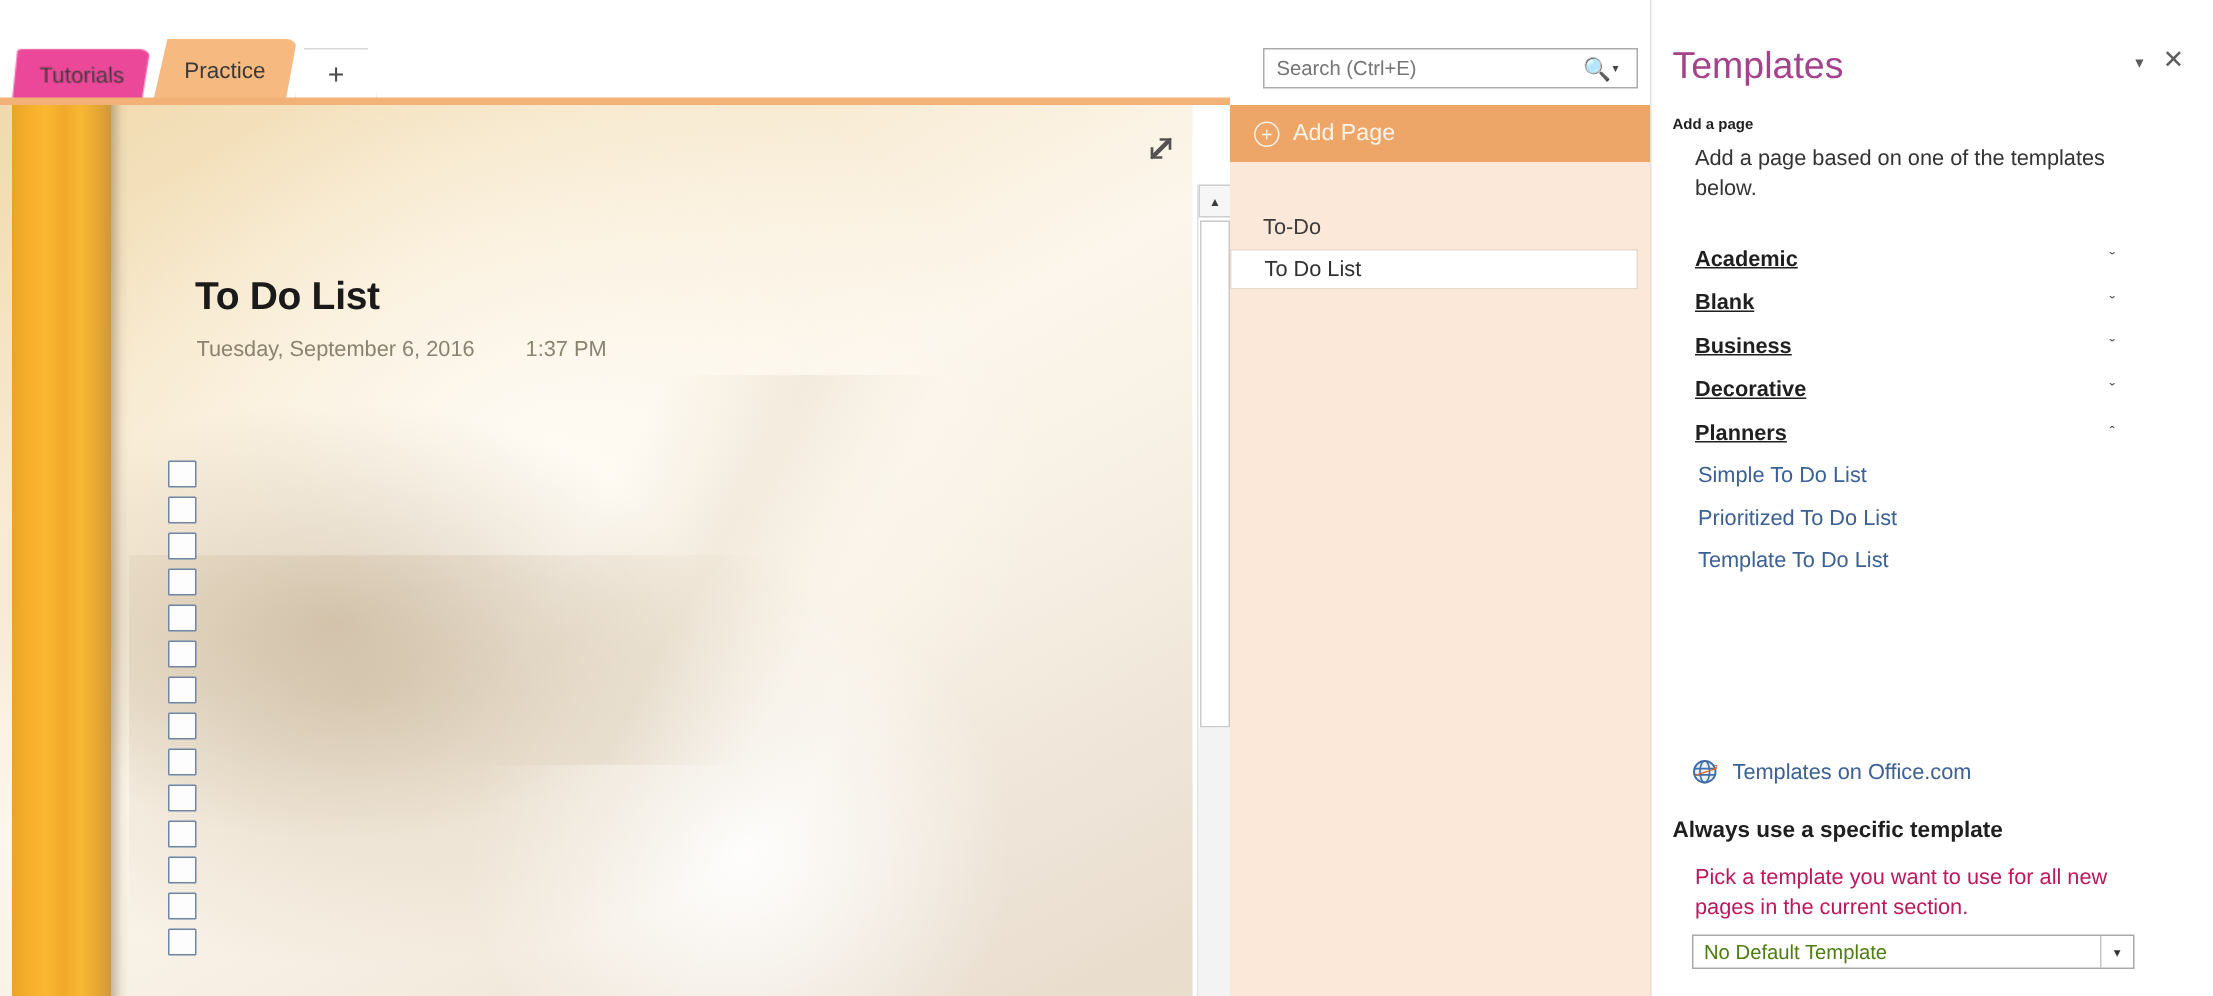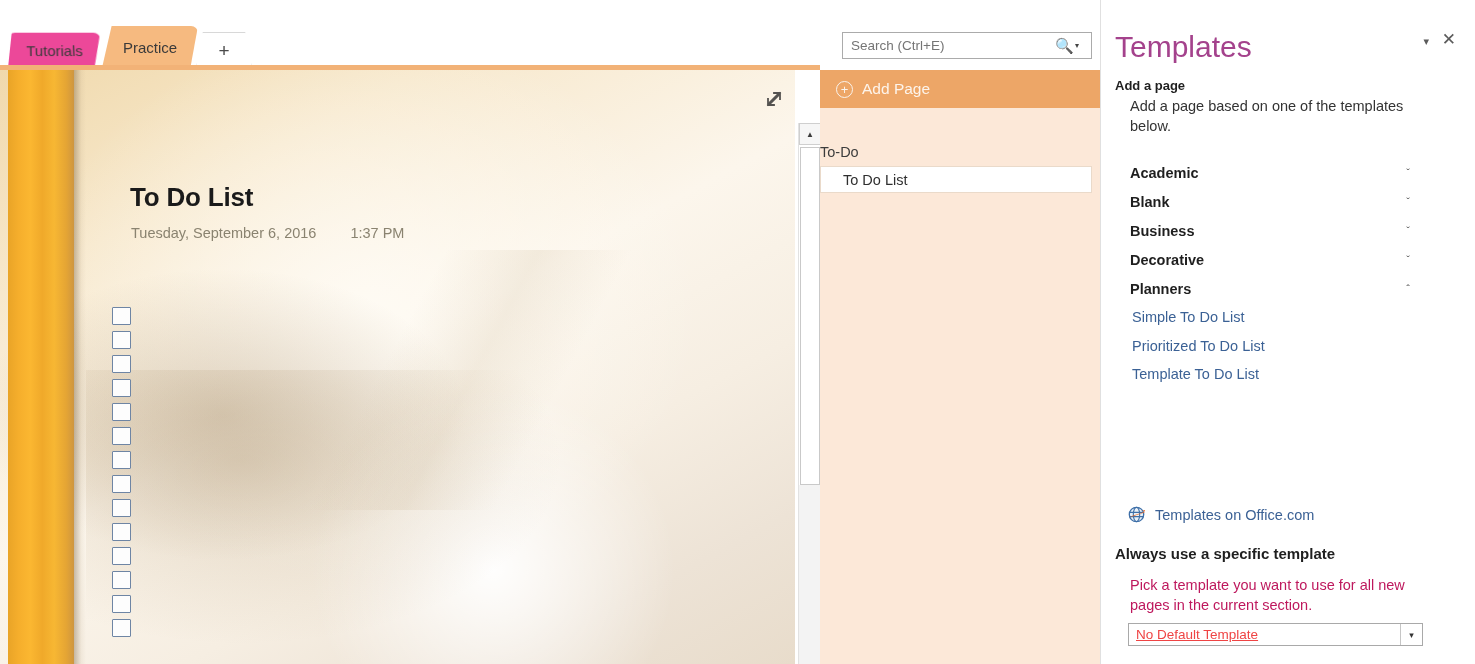--- a/index.html
+++ b/index.html
@@ -144,61 +144,61 @@
   }
   .addpage-plus {
     width: 17px; height: 17px; border: 1.5px solid #FAF3EC; border-radius: 50%;
     display: flex; align-items: center; justify-content: center;
     font-size: 13px; line-height: 1; color: #FBF5EF; margin-right: 9px;
   }
   .addpage-label { font-size: 15.5px; color: #FDF4EB; }
 
   .pl-group {
     position: absolute; left: 0; top: 70px; width: 280px; height: 24px;
-    display: flex; align-items: center; 
+    display: flex; align-items: center; padding-left: 22px;
     font-size: 14.5px; color: #3c3c3c; cursor: pointer;
   }
   .pl-page {
     position: absolute; left: 0; top: 96px; width: 272px; height: 27px;
     background: #FFFFFF; border: 1px solid #EADACA;
     display: flex; align-items: center; padding-left: 22px;
     font-size: 14.5px; color: #2f2f2f; cursor: pointer;
   }
 
   
   .pane {
     position: absolute; left: 1100px; top: 0; width: 375px; height: 664px;
     background: #FFFFFF; border-left: 1px solid #E0E0E0;
   }
   .pane-title {
     position: absolute; left: 14px; top: 30px;
-    font-size: 30px; color: #A4428C; font-weight: normal;
+    font-size: 25px; color: #A4428C; font-weight: normal;
   }
   .pane-caret {
     position: absolute; right: 46px; top: 35px; font-size: 11px;
     color: #5B5B5B; cursor: pointer;
   }
   .pane-close {
     position: absolute; right: 19px; top: 31px; font-size: 17px;
     color: #5B5B5B; cursor: pointer; line-height: 1;
   }
   .pane-h2 {
     position: absolute; left: 14px; top: 78px;
-    font-size: 13px; font-weight: bold; color: #1f1f1f;
+    font-size: 10px; font-weight: bold; color: #1f1f1f;
   }
   .pane-desc {
     position: absolute; left: 29px; top: 96px; width: 290px;
     font-size: 14.5px; color: #333; line-height: 20px;
   }
   .cat-list { position: absolute; left: 0; top: 158px; width: 375px; }
   .cat {
     position: relative; height: 29px; display: flex; align-items: center;
     padding-left: 29px; cursor: pointer;
   }
-  .cat-label { font-size: 14.5px; font-weight: bold; color: #1f1f1f; }
+  .cat-label { font-size: 14.5px; font-weight: bold; color: #1f1f1f; text-decoration: underline; }
   .cat-chev {
     position: absolute; right: 66px; font-size: 11px; color: #4a4a4a;
   }
   .tpl-link {
     height: 28.5px; display: flex; align-items: center; padding-left: 31px;
     font-size: 14.5px; color: #3B6195; cursor: pointer;
   }
   .office-link {
     position: absolute; left: 26px; top: 505px;
     display: flex; align-items: center; gap: 9px; cursor: pointer;
@@ -210,21 +210,21 @@
   }
   .pane-desc2 {
     position: absolute; left: 29px; top: 575px; width: 305px;
     font-size: 14.5px; color: #be185d; line-height: 20px;
   }
   .tpl-select {
     position: absolute; left: 27px; top: 623px; width: 295px; height: 23px;
     background: #fff; border: 1px solid #A9A9A9;
     display: flex; align-items: center; cursor: pointer;
   }
-  .tpl-select-text { flex: 1; padding-left: 7px; font-size: 13.5px; color: #ef4444; text-decoration: underline; }
+  .tpl-select-text { flex: 1; padding-left: 7px; font-size: 13.5px; color: #4d7c0f; }
   .tpl-select-arrow {
     width: 22px; height: 21px; border-left: 1px solid #C6C6C6;
     display: flex; align-items: center; justify-content: center;
     font-size: 9px; color: #333;
   }
 </style>
 </head>
 <body>
 
 <div id="app">

